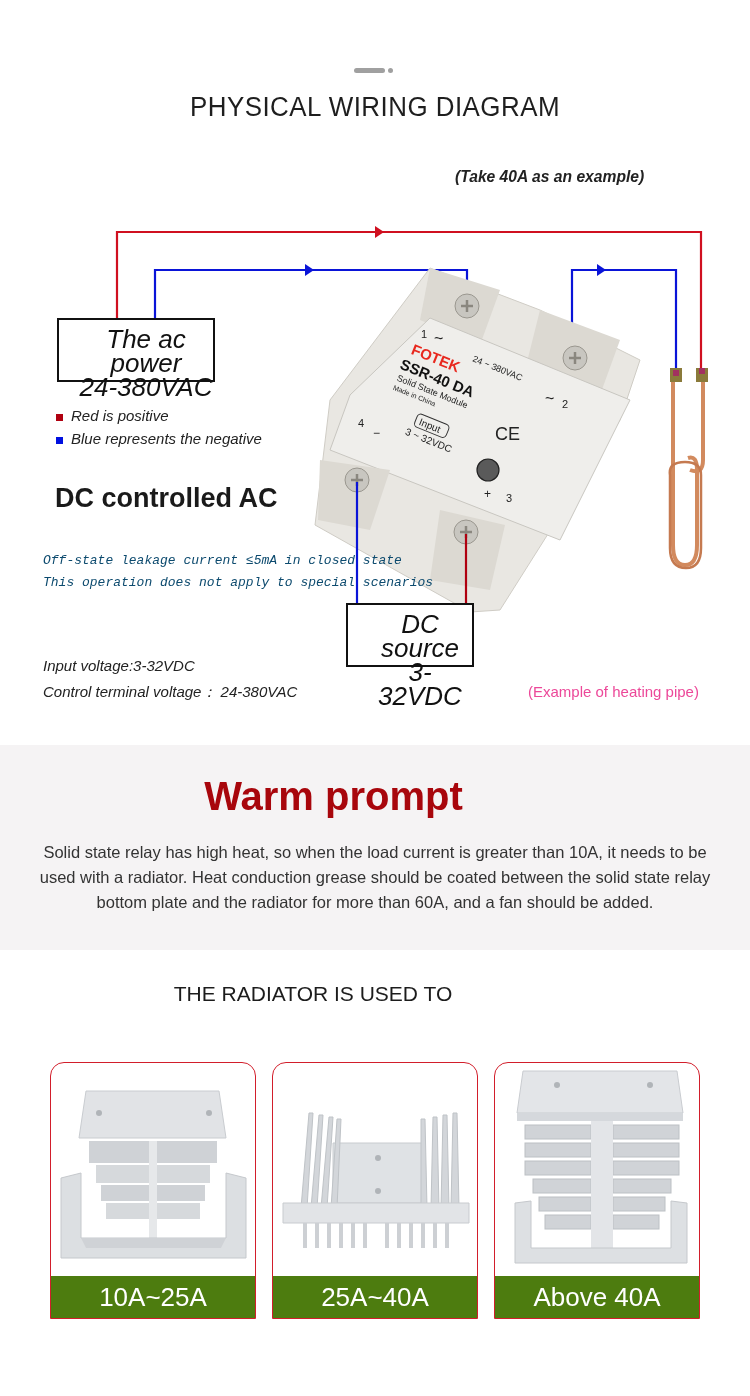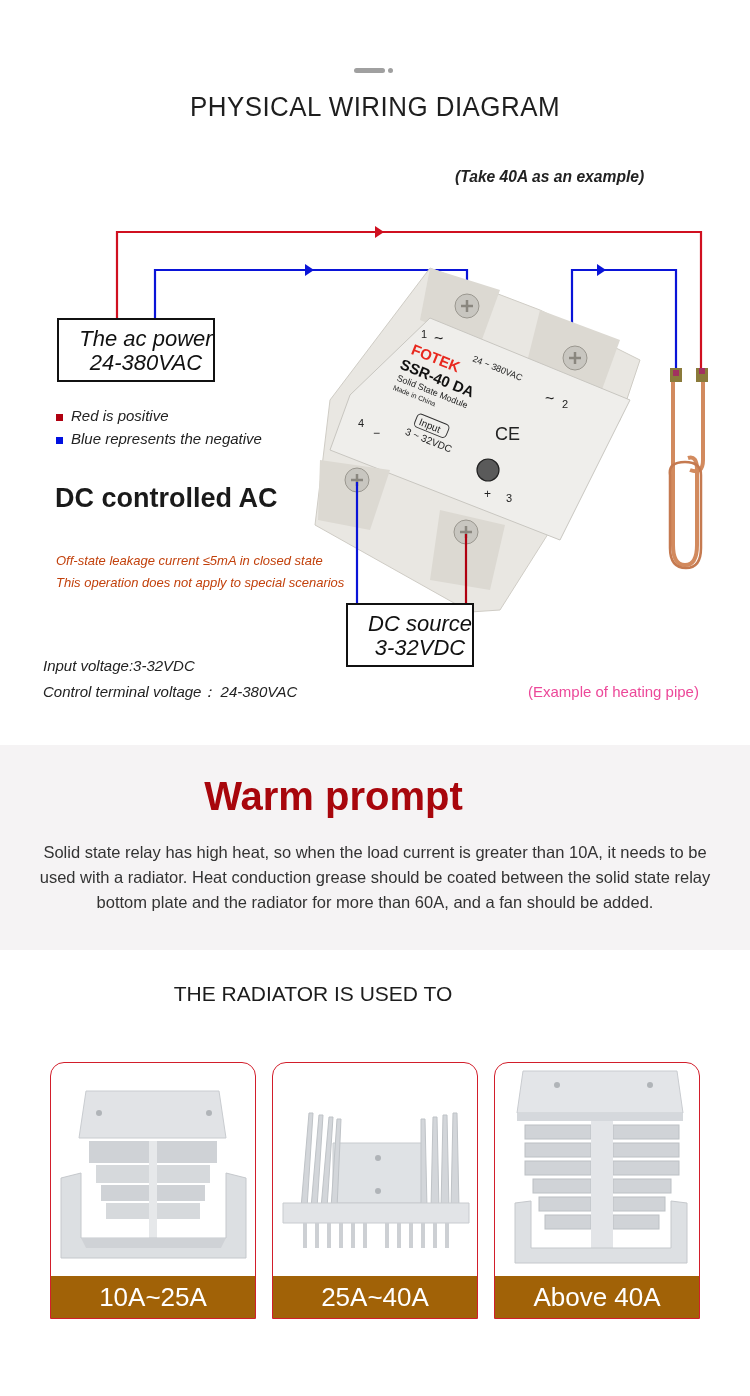--- a/index.html
+++ b/index.html
@@ -3,35 +3,35 @@
 <meta charset="utf-8">
 <style>
   * { box-sizing: border-box; margin: 0; padding: 0; }
   body { width: 750px; height: 1396px; background: #ffffff; font-family: "Liberation Sans", sans-serif; position: relative; overflow: hidden; color: #222; }
   .abs { position: absolute; }
   .pager { left: 354px; top: 61px; }
   .pager .bar { display: inline-block; width: 31px; height: 5px; border-radius: 3px; background: #a0a0a0; vertical-align: middle; }
   .pager .dot { display: inline-block; width: 5px; height: 5px; border-radius: 50%; background: #a0a0a0; margin-left: 3px; vertical-align: middle; }
   .title { left: 0; width: 750px; top: 92px; text-align: center; font-size: 27px; letter-spacing: 0.5px; color: #1e1e1e; transform: scaleX(0.96); }
   .example-note { left: 455px; top: 167px; font-size: 17px; font-style: italic; color: #222; font-weight: bold; transform: scaleX(0.92); transform-origin: left; }
-  .box-label { border: 2px solid #111; background: #fff; text-align: center; font-style: italic; font-size: 22px; line-height: 24px; color: #111; padding-left: 20px; }
+  .box-label { border: 2px solid #111; background: #fff; text-align: center; font-style: italic; font-size: 26px; line-height: 24px; color: #111; padding-left: 20px; }
   .ac-box { left: 57px; top: 318px; width: 158px; height: 64px; padding-top: 7px; }
   .dc-box { left: 346px; top: 603px; width: 128px; height: 64px; padding-top: 7px; }
   .legend { left: 56px; font-size: 15px; font-style: italic; color: #222; }
   .legend .sw { display: inline-block; width: 7px; height: 7px; margin-right: 8px; vertical-align: middle; }
   .dc-controlled { left: 55px; top: 483px; font-size: 27px; font-weight: bold; color: #1a1a1a; }
-  .warn { left: 56px; font-size: 13px; font-style: italic; color: #c2410c; }
+  .warn { left: 43px; font-size: 13px; font-style: italic; color: #0c4a6e; font-family: Liberation Mono, monospace; }
   .spec { left: 43px; font-size: 15px; font-style: italic; color: #222; }
   .heating-note { left: 528px; top: 683px; font-size: 15px; color: #ec4899; }
   .warm-bg { left: 0; top: 745px; width: 750px; height: 205px; background: #f5f3f4; }
   .warm-title { left: 0; width: 667px; top: 774px; text-align: center; font-size: 40px; font-weight: bold; color: #a8060c; }
   .warm-body { left: 30px; width: 690px; top: 840px; text-align: center; font-size: 16.5px; line-height: 25px; color: #333; }
   .rad-title { left: 0; width: 626px; top: 980px; text-align: center; font-size: 21px; line-height: 28px; color: #1c1c1c; }
   .card { top: 1062px; width: 206px; height: 257px; border: 1.5px solid #d21e2b; border-radius: 14px 14px 0 0; overflow: hidden; background: #fff; }
-  .card .cap { position: absolute; left: 0; bottom: 0; width: 100%; height: 42px; background: #a16207; color: #fff; font-size: 26px; text-align: center; line-height: 42px; }
+  .card .cap { position: absolute; left: 0; bottom: 0; width: 100%; height: 42px; background: #4d7c0f; color: #fff; font-size: 26px; text-align: center; line-height: 42px; }
   .card svg { position: absolute; left: 0; top: 0; }
 </style>
 </head>
 <body>
 
 <div class="abs pager">
   <span class="bar"></span><span class="dot"></span>
 </div>
 
 <div class="abs title">PHYSICAL WIRING DIAGRAM</div>

